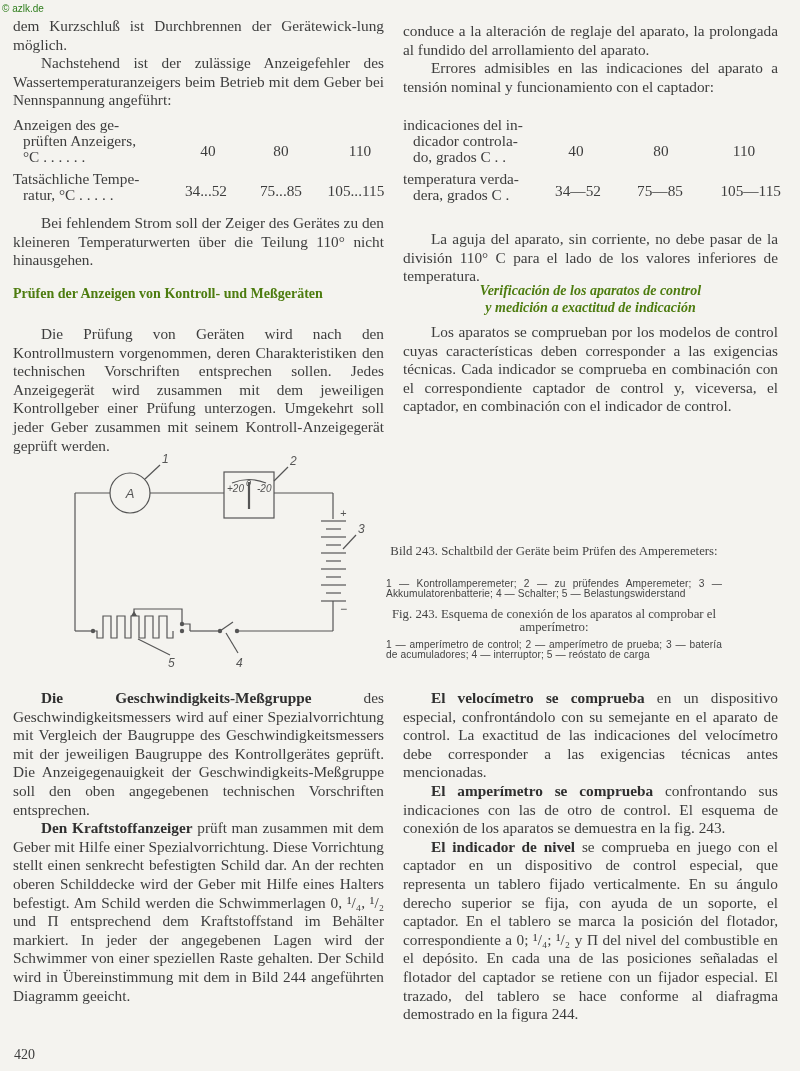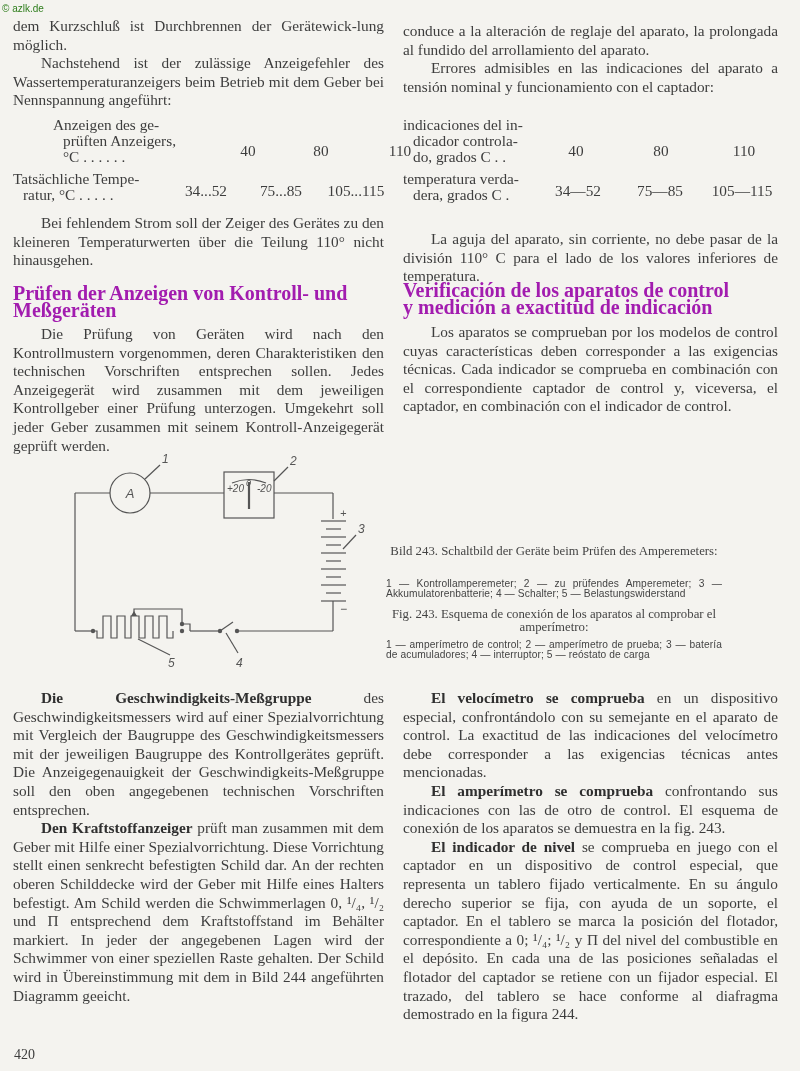--- a/index.html
+++ b/index.html
@@ -18,42 +18,42 @@
   .col p { margin: 0; }
   .ind { text-indent: 28px; }
   .left { left: 13px; width: 371px; }
   .right { left: 403px; width: 375px; }
   .tbl { position: absolute; font-size: 15.3px; line-height: 16px; }
   .tbl .row { position: relative; height: 34px; }
   .tbl .lbl { position: absolute; left: 0; top: 0; width: 150px; }
   .tbl .lbl .l2 { padding-left: 10px; }
   .tbl .v { position: absolute; bottom: 8px; text-align: center; }
   .heading {
-    position: absolute; font-weight: bold; font-size: 20px; line-height: 17px;
-    font-family: "Liberation Serif", "DejaVu Serif", serif; color: #a21caf;
+    position: absolute; font-weight: bold; font-size: 14px; line-height: 17px;
+    font-family: "Liberation Serif", "DejaVu Serif", serif; color: #4d7c0f;
   }
   b { color: #2f2f2f; }
   .caption { position: absolute; left: 386px; width: 336px; text-align: center; color: #444; }
   .cap-title { font-size: 12.8px; line-height: 13.5px; }
   .cap-legend { font-size: 10.2px; line-height: 10.5px; text-align: justify; font-family: "Liberation Sans", "DejaVu Sans", sans-serif; letter-spacing: 0.1px; }
   .pagenum { position: absolute; left: 14px; top: 1047px; font-size: 14px; }
   svg text { font-family: "Liberation Sans", "DejaVu Sans", sans-serif; font-style: italic; fill: #555; }
 </style>
 </head>
 <body>
 
 <div class="watermark">© azlk.de</div>
 
 <div class="col left" style="top:17px;">
   <p>dem Kurzschluß ist Durchbrennen der Gerätewick-lung möglich.</p>
   <p class="ind">Nachstehend ist der zulässige Anzeigefehler des Wassertemperaturanzeigers beim Betrieb mit dem Geber bei Nennspannung angeführt:</p>
 </div>
 
 <div class="tbl" style="left:13px; top:117px; width:371px;">
-  <div class="row" style="height:50px;margin-left:40px;">
+  <div class="row" style="height:50px;">
     <div class="lbl">
       <div>Anzeigen des ge-</div>
       <div class="l2">prüften Anzeigers,</div>
       <div class="l2">°C . . . . . .</div>
     </div>
     <span class="v" style="left:170px;width:50px;">40</span>
     <span class="v" style="left:243px;width:50px;">80</span>
     <span class="v" style="left:322px;width:50px;">110</span>
   </div>
   <div class="row" style="height:36px; margin-top:4px;">
@@ -98,29 +98,29 @@
     <span class="v" style="left:233px;width:50px;">80</span>
     <span class="v" style="left:316px;width:50px;">110</span>
   </div>
   <div class="row" style="height:36px; margin-top:4px;">
     <div class="lbl">
       <div>temperatura verda-</div>
       <div class="l2">dera, grados C .</div>
     </div>
     <span class="v" style="left:140px;width:70px;margin-top:32px;">34—52</span>
     <span class="v" style="left:222px;width:70px;">75—85</span>
-    <span class="v" style="left:300px;width:78px;">105—115</span>
+    <span class="v" style="left:300px;width:78px;text-align:right;">105—115</span>
   </div>
 </div>
 
 <div class="col right" style="top:230px;">
   <p class="ind">La aguja del aparato, sin corriente, no debe pasar de la división 110° C para el lado de los valores inferiores de temperatura.</p>
 </div>
 
-<div class="heading" style="left:403px; top:282px; width:375px; ">
+<div class="heading" style="left:403px; top:282px; width:375px; text-align:center;font-style:italic;">
   <div>Verificación de los aparatos de control</div>
   <div>y medición a exactitud de indicación</div>
 </div>
 
 <div class="col right" style="top:323px;">
   <p class="ind">Los aparatos se comprueban por los modelos de control cuyas características deben corresponder a las exigencias técnicas. Cada indicador se comprueba en combinación con el correspondiente captador de control y, viceversa, el captador, en combinación con el indicador de control.</p>
 </div>
 
 <div class="col right" style="top:689px;">
   <p class="ind"><b>El velocímetro se comprueba</b><span> en un dispositivo especial, confrontándolo con su semejante en el aparato de control. La exactitud de las indicaciones del velocímetro debe corresponder a las exigencias técnicas antes mencionadas.</span></p>

